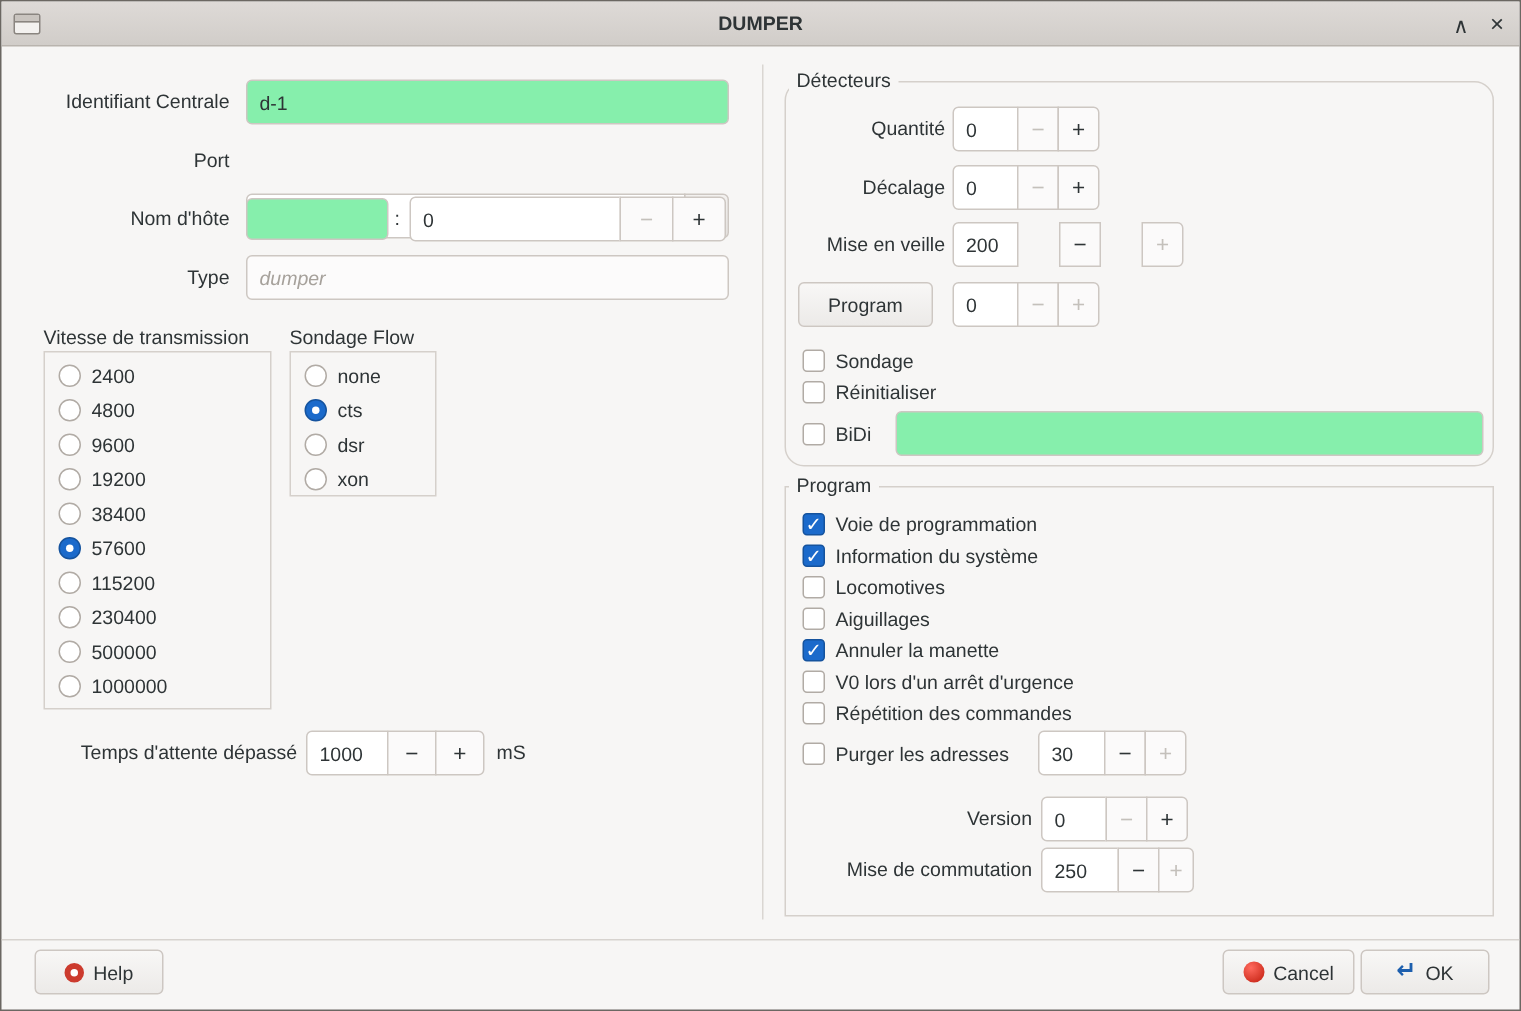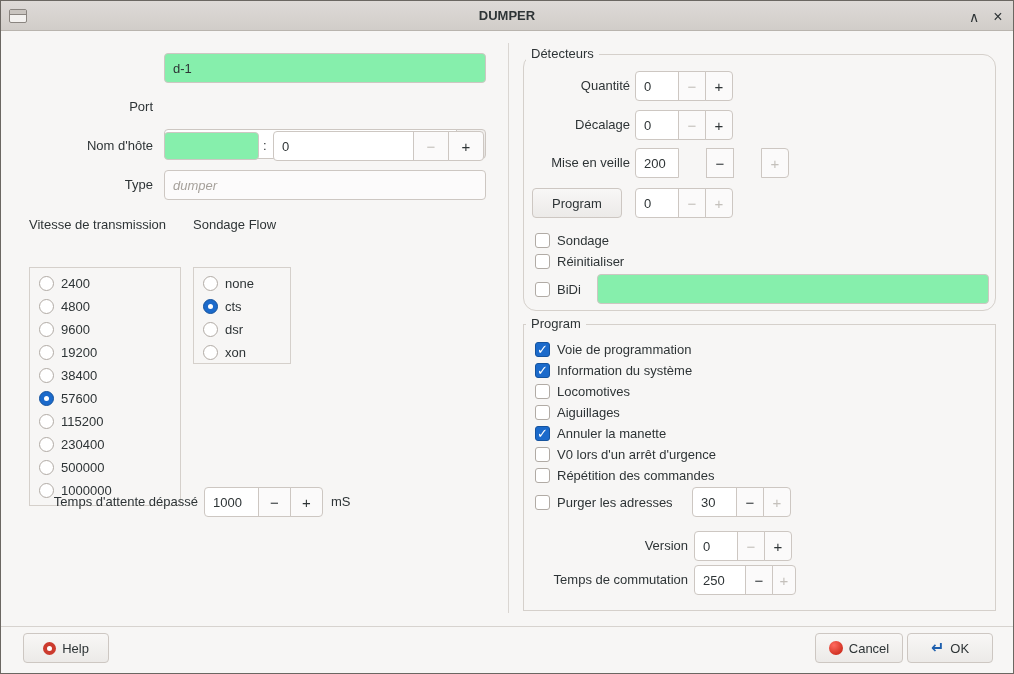--- a/index.html
+++ b/index.html
@@ -26,21 +26,21 @@
   .sbtn{height:30px;margin-left:-1px;background:#fbfafa;border:1px solid #cdc7c2;font-size:15px;line-height:1;color:#2e3436;font-family:inherit;padding:0;}
   .sbtn.last{border-radius:0 4px 4px 0;}
   .sbtn.dim{color:#c4c0bb;}
   .combo{position:absolute;display:flex;height:30px;margin-top:37px;}
   .combo-val{flex:1;display:flex;align-items:center;background:#fff;border:1px solid #cdc7c2;border-radius:4px 0 0 4px;padding:0 8px;}
   .combo-dd{width:30px;margin-left:-1px;background:linear-gradient(#f3f1ef,#e4e1de);border:1px solid #cdc7c2;border-radius:0 4px 4px 0;display:flex;align-items:center;justify-content:center;padding:0;}
   .dd-arrow{width:0;height:0;border-left:4px solid transparent;border-right:4px solid transparent;border-top:5px solid #85807a;}
 
   
   .grp-label{position:absolute;white-space:nowrap;}
-  .grp-box{position:absolute;border:1px solid #d5d0cb;background:transparent;padding:4px 0 0 9px;margin-top:33px;}
+  .grp-box{position:absolute;border:1px solid #d5d0cb;background:transparent;padding:4px 0 0 9px;}
   .rrow{display:flex;align-items:center;height:23px;gap:7px;}
   .radio{width:15px;height:15px;border-radius:50%;border:1px solid #b1aba5;background:#fff;position:relative;flex:none;}
   .rrow.checked .radio{background:#1b6acb;border-color:#15539e;}
   .rrow.checked .radio::after{content:"";position:absolute;left:4px;top:4px;width:5px;height:5px;border-radius:50%;background:#fff;}
 
   
   .frame{position:absolute;border:1px solid #d5d0cb;}
   .legend{position:absolute;top:-9px;left:2px;background:#f7f6f5;padding:0 5px;white-space:nowrap;}
 
   .cbrow{position:absolute;display:flex;align-items:center;gap:7px;height:20px;white-space:nowrap;}
@@ -66,20 +66,23 @@
 
 <div class="window">
 
   <div class="titlebar">
     <span class="win-icon"></span>
     <div class="title">DUMPER</div>
     <button class="tb-btn tb-shade"><span>∧</span></button>
     <button class="tb-btn tb-close"><span>×</span></button>
   </div>
 
+  <div class="row" style="left:12px;top:52px;">
+    <span class="lbl" style="width:140px;">Identifiant Centrale</span>
+  </div>
   <input class="entry" style="position: absolute; left: 163px; top: 52px; width: 322px;" value="d-1">
 
   <div class="row" style="left:12px;top:91px;">
     <span class="lbl" style="width:140px;">Port</span>
   </div>
   <div class="combo" style="left:163px;top:91px;width:322px;">
     <div class="combo-val">com1</div>
     <button class="combo-dd">
         <span class="dd-arrow"></span>
       </button>
@@ -265,21 +268,21 @@
       <button class="sbtn last dim" style="width:28px;">+</button>
     </div>
 
     <span class="lbl" style="position:absolute;left:0;top:206px;width:164px;">Version</span>
     <div class="spin" style="left:170px;top:206px;">
       <div class="spin-val" style="width:44px;">0</div>
       <button class="sbtn dim" style="width:28px;">−</button>
       <button class="sbtn last" style="width:28px;">+</button>
     </div>
 
-    <span class="lbl" style="position:absolute;left:0;top:240px;width:164px;">Temps de commutation</span>
+    <span class="lbl" style="position:absolute;left:0;top:240px;width:164px;">Mise de commutation</span>
     <div class="spin" style="left:170px;top:240px;">
       <div class="spin-val" style="width:52px;">250</div>
       <button class="sbtn" style="width:28px;">−</button>
       <button class="sbtn last dim" style="width:24px;">+</button>
     </div>
   </div>
 
   <div class="hsep" style="top:625px;"></div>
 
   <button class="fbtn" style="left:22px;top:632px;width:86px;">

